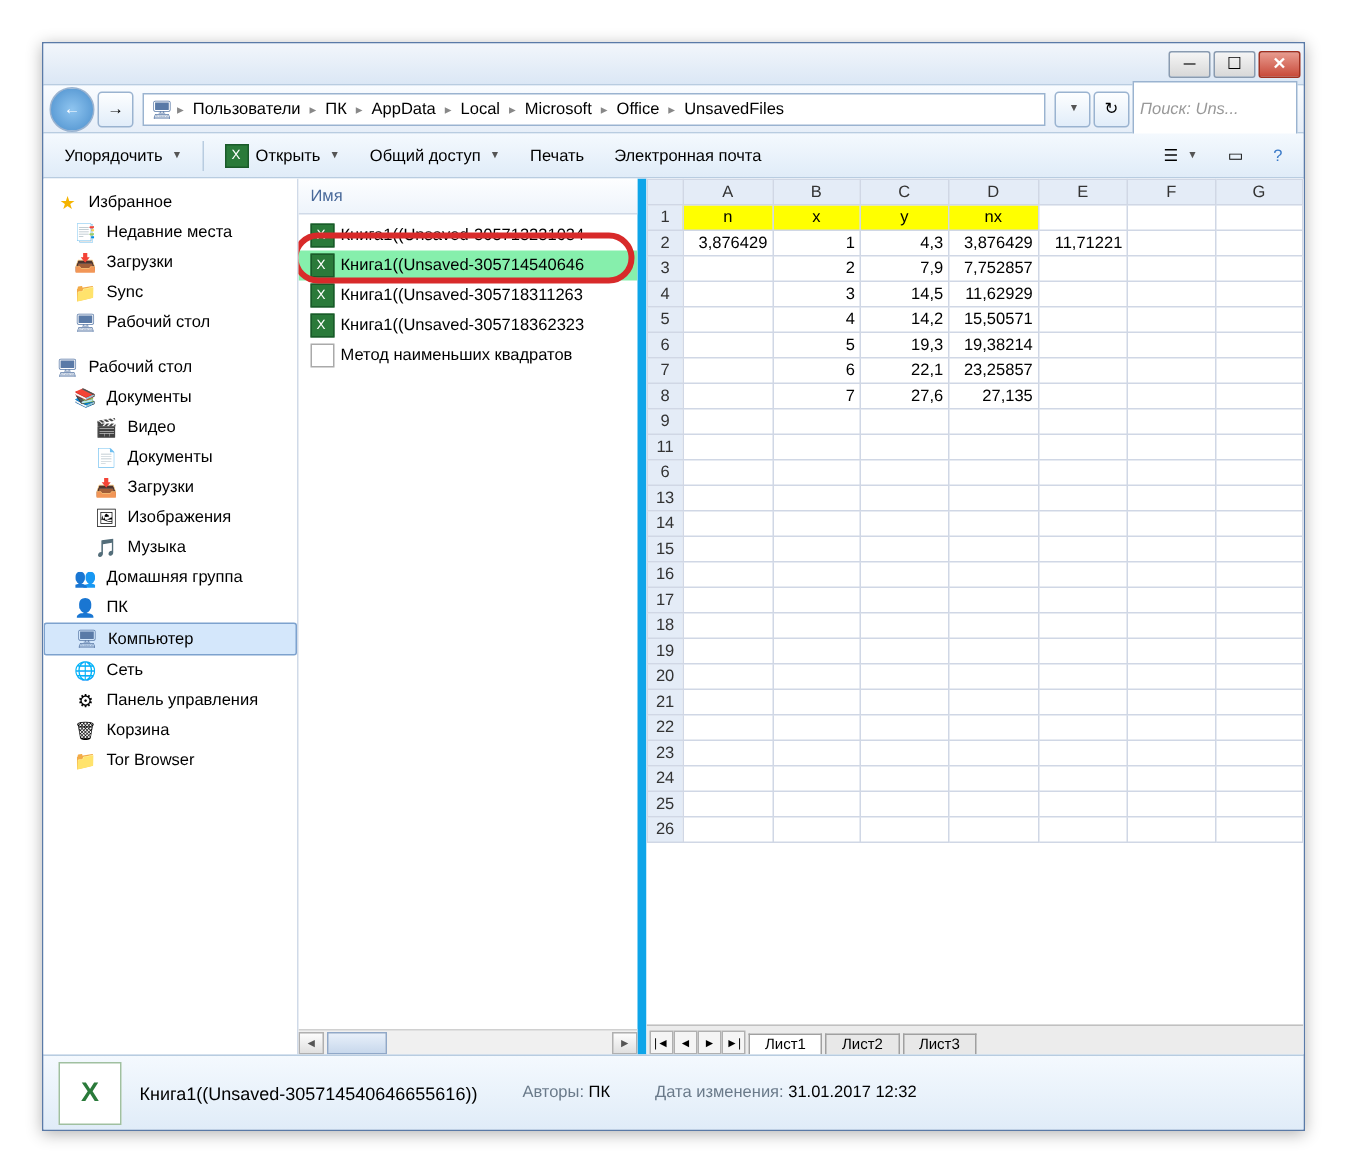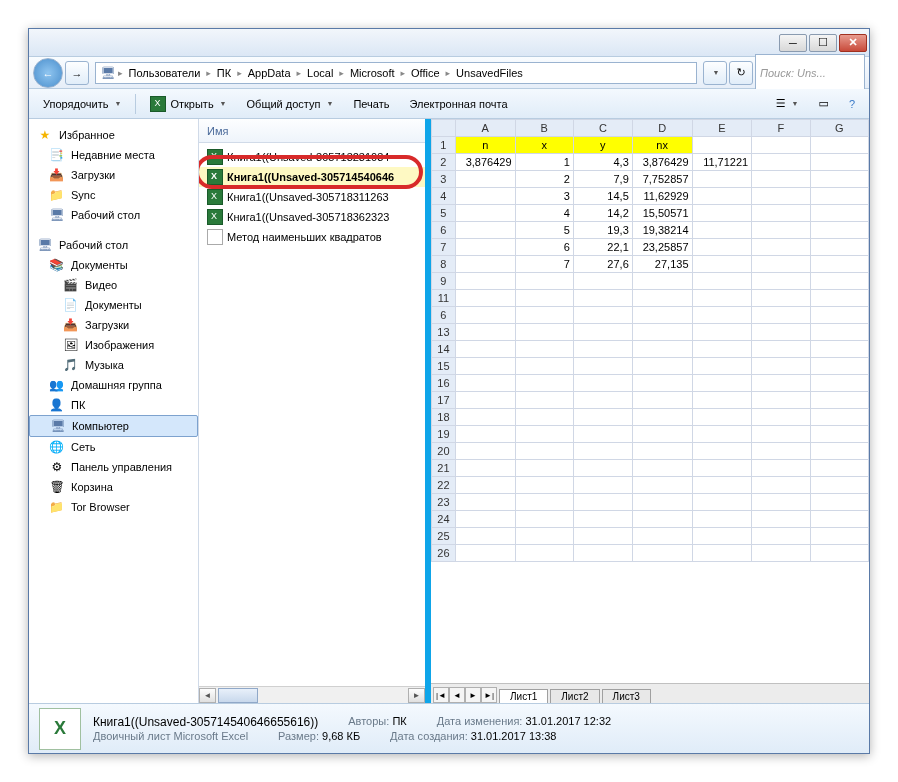--- a/index.html
+++ b/index.html
@@ -27,21 +27,21 @@
 .side-item.top { padding-left: 8px; font-weight: normal; }
 .side-item.selected { background: #d4e7fb; border: 1px solid #7da2ce; border-radius: 2px; }
 .ico { width: 16px; height: 16px; display: inline-flex; align-items: center; justify-content: center; font-size: 12px; }
 .star { color: #f5b400; }
 .folder-i { color: #f0c060; }
 .comp-i { color: #5a7aa7; }
 .filelist { width: 232px; border-right: 6px solid #0ea5e9; display: flex; flex-direction: column; overflow: hidden; }
 .filelist-header { height: 24px; background: linear-gradient(#fdfeff,#eef4fb); border-bottom: 1px solid #d0dae8; display: flex; align-items: center; padding: 0 8px; color: #4a6a9a; cursor: pointer; }
 .filelist-body { flex: 1; padding: 4px 0; overflow: hidden; position: relative; }
 .file-item { display: flex; align-items: center; gap: 4px; padding: 2px 8px; cursor: pointer; white-space: nowrap; overflow: hidden; }
-.file-item.selected { background: #fef9c3; font-weight: bold; }
+.file-item.selected { background: #86efac; }
 .file-ico { width: 16px; height: 16px; background: #2a7a3a; border: 1px solid #1a5a2a; position: relative; }
 .file-ico::after { content: "X"; color: #fff; font-size: 9px; position: absolute; left: 3px; top: 1px; }
 .file-ico.doc { background: #fff; border: 1px solid #aaa; }
 .file-ico.doc::after { content: ""; }
 .highlight-ring { position: absolute; border: 4px solid #d82a2a; border-radius: 18px; pointer-events: none; }
 .scrollbar-h { height: 17px; background: #f0f0f0; border-top: 1px solid #d0d0d0; display: flex; align-items: center; }
 .sb-btn { width: 17px; height: 15px; background: linear-gradient(#fdfdfd,#e0e0e0); border: 1px solid #b0b0b0; display: flex; align-items: center; justify-content: center; font-size: 8px; color: #555; }
 .sb-thumb { width: 40px; height: 15px; background: linear-gradient(#e8f0fa,#c8d8ec); border: 1px solid #90a8c8; margin-left: 2px; }
 .preview { flex: 1; display: flex; flex-direction: column; background: #fff; overflow: hidden; }
 .grid-container { flex: 1; overflow: hidden; }
@@ -548,20 +548,15 @@
   </div>
 
   <div class="statusbar">
     <div class="status-ico"></div>
     <div class="status-text">
       <div class="status-line">
         <span style="font-size:12px">Книга1((Unsaved-305714540646655616))</span>
         <span><span class="status-label">Авторы:</span> <span>ПК</span></span>
         <span><span class="status-label">Дата изменения:</span> <span>31.01.2017 12:32</span></span>
       </div>
-      <div class="status-line">
-        <span class="status-label">Двоичный лист Microsoft Excel</span>
-        <span><span class="status-label">Размер:</span> <span>9,68 КБ</span></span>
-        <span><span class="status-label">Дата создания:</span> <span>31.01.2017 13:38</span></span>
-      </div>
     </div>
   </div>
 </div>
 
 </body></html>

